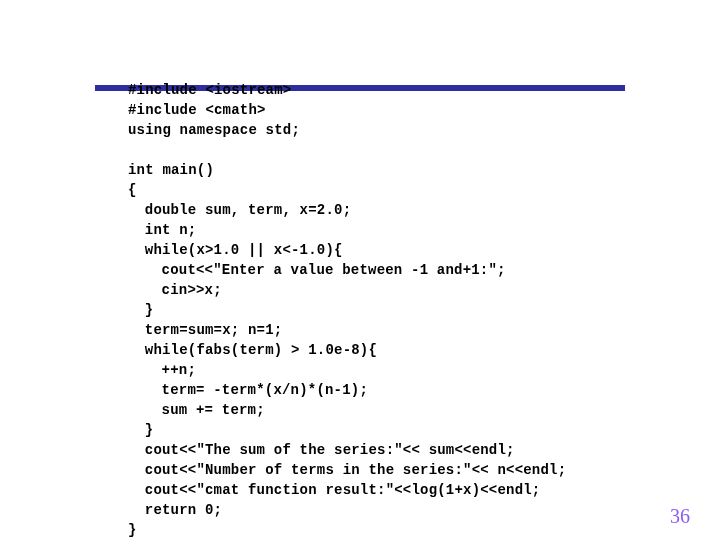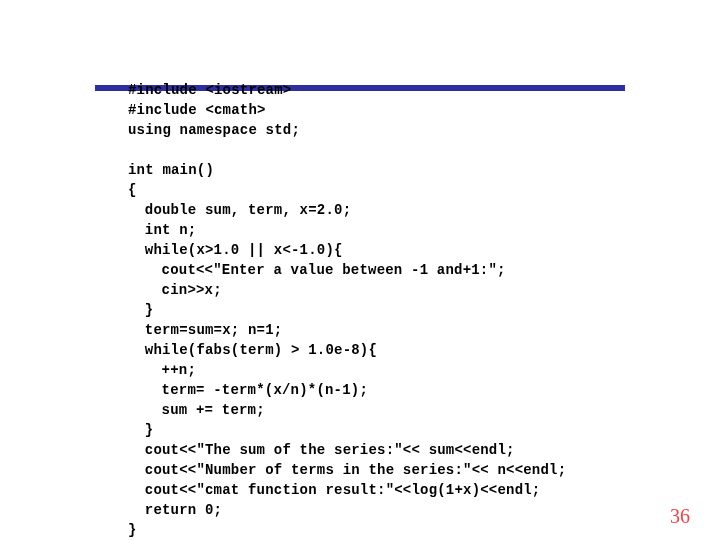--- a/index.html
+++ b/index.html
@@ -31,21 +31,21 @@
     line-height: 20px;
     letter-spacing: 0.2px;
   }
   .pagenum {
     position: absolute;
     right: 30px;
     bottom: 12px;
     font-family: "Times New Roman", Times, serif;
     font-weight: normal;
     font-size: 20px;
-    color: #ef4444;
+    color: #8b5cf6;
   }
   .ind1 { display:inline-block; width: 2ch; }
   .ind2 { display:inline-block; width: 4ch; }
 </style>
 </head>
 <body>
 
 <div class="rule"></div>
 
 <div class="code">

